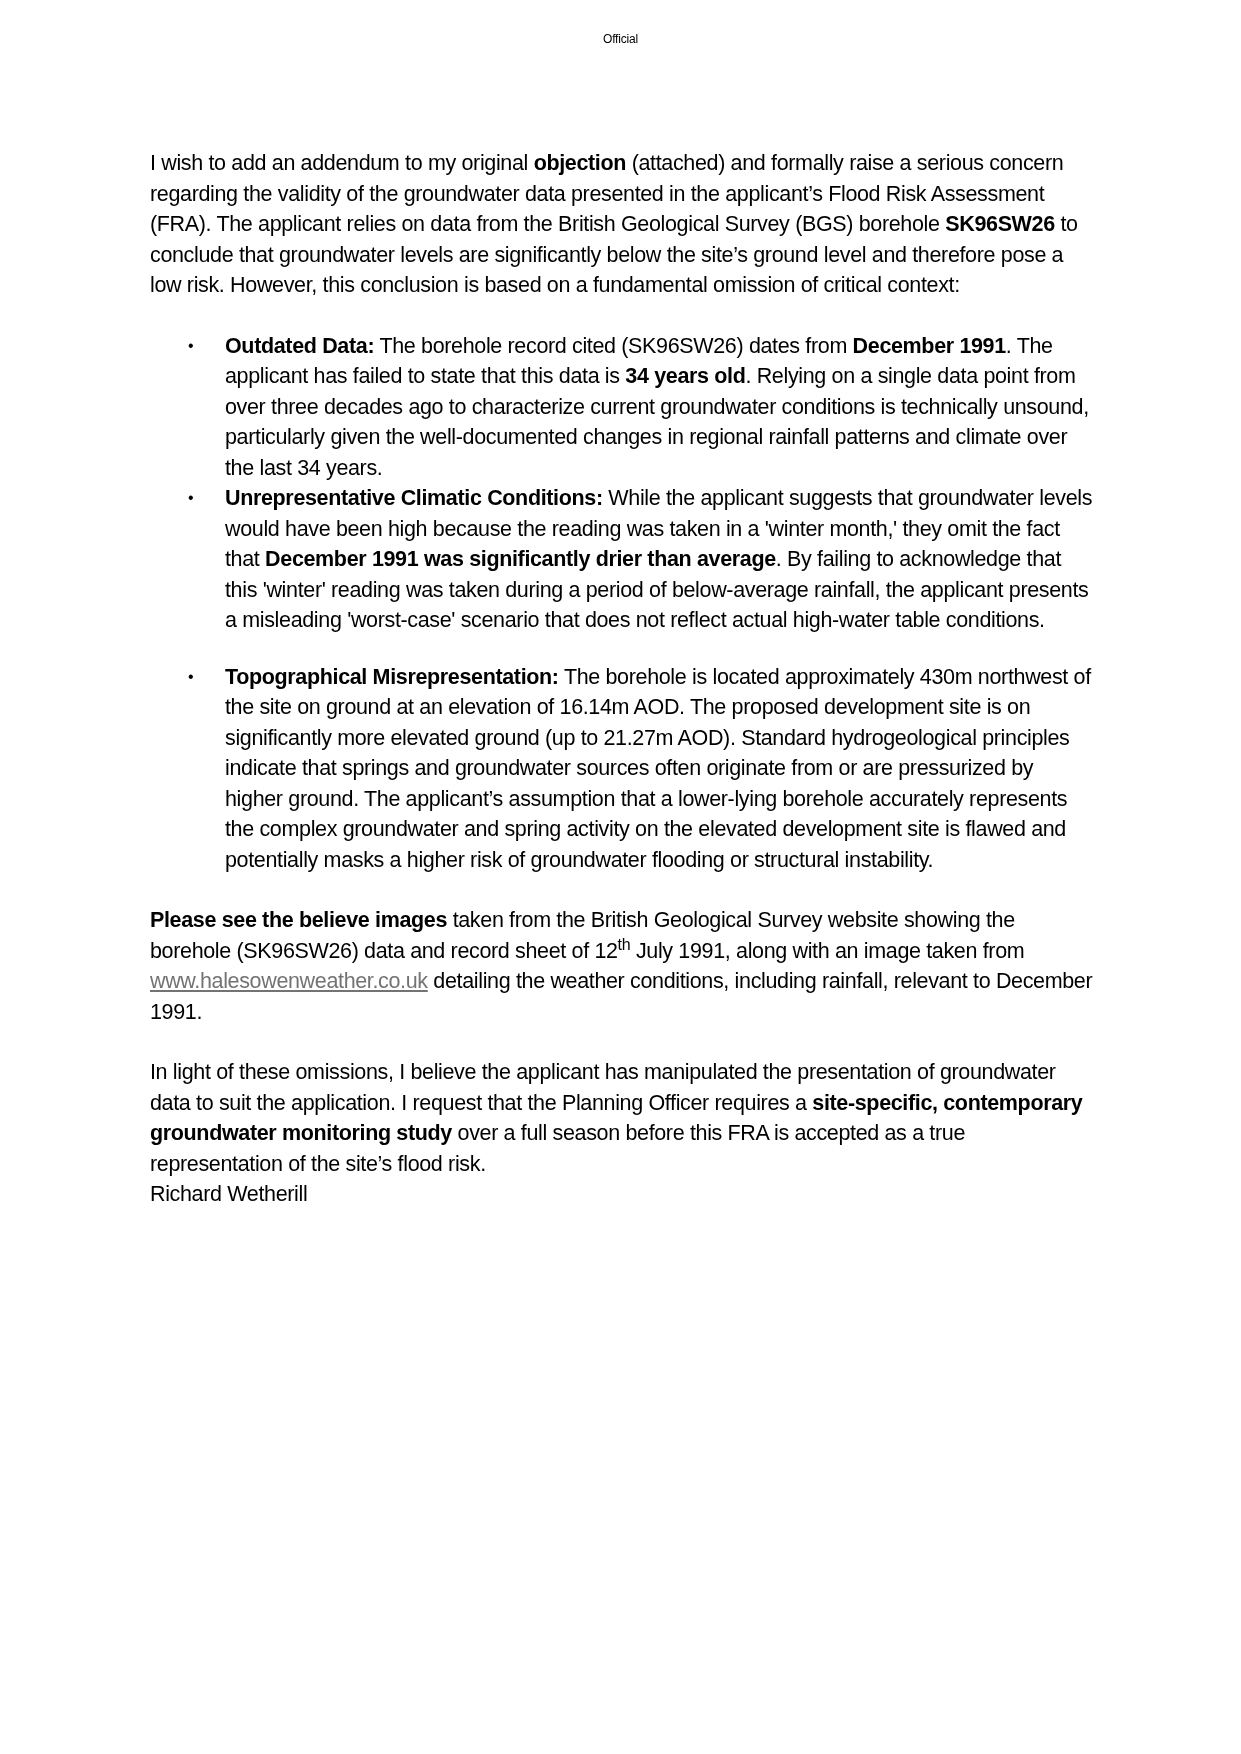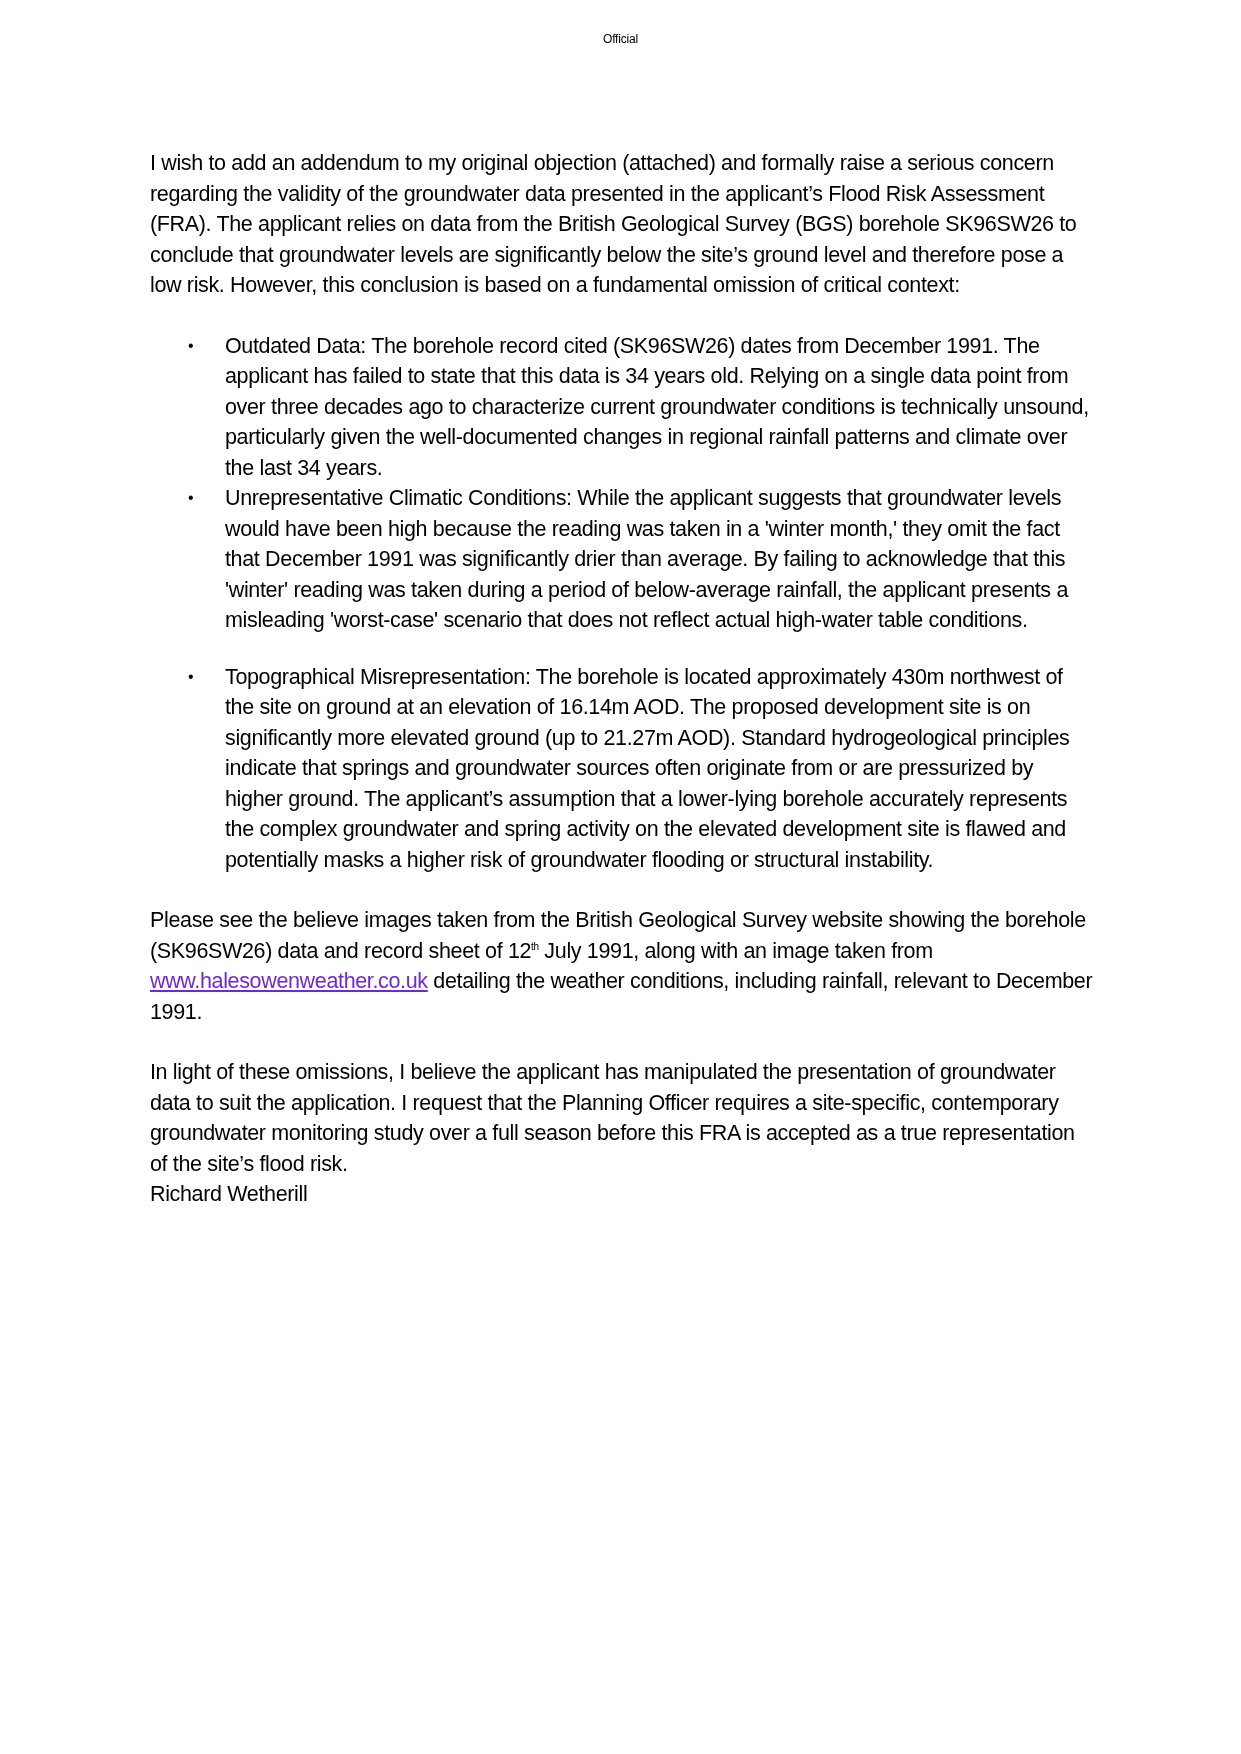--- a/index.html
+++ b/index.html
@@ -46,23 +46,23 @@
       padding-left: 75px;
     }
     ul.points li .bullet {
       position: absolute;
       left: 38px;
       top: 0;
       font-size: 16px;
     }
     .gap { height: 26px; }
     .para-after { margin-top: 30px; }
-    .link { color: #6d28d9; text-decoration: underline; text-align: center; }
-    sup { font-size: 10px; line-height: 0; vertical-align: super; text-align: right; }
-    b { font-weight: normal; }
+    .link { color: #737373; text-decoration: underline; text-align: center; }
+    sup { font-size: 16px; line-height: 0; vertical-align: super; text-align: right; }
+    b { font-weight: bold; }
   </style>
 </head>
 <body>
 
 <div class="header">Official</div>
 
 <div class="page">
 
   <p class="intro"><span>I wish to add an addendum to my original </span><b>objection</b><span> (attached) and formally raise a serious concern regarding the validity of the groundwater data presented in the applicant’s Flood Risk Assessment (FRA). The applicant relies on data from the British Geological Survey (BGS) borehole </span><b>SK96SW26</b><span> to conclude that groundwater levels are significantly below the site’s ground level and therefore pose a low risk. However, this conclusion is based on a fundamental omission of critical context:</span></p>
 

